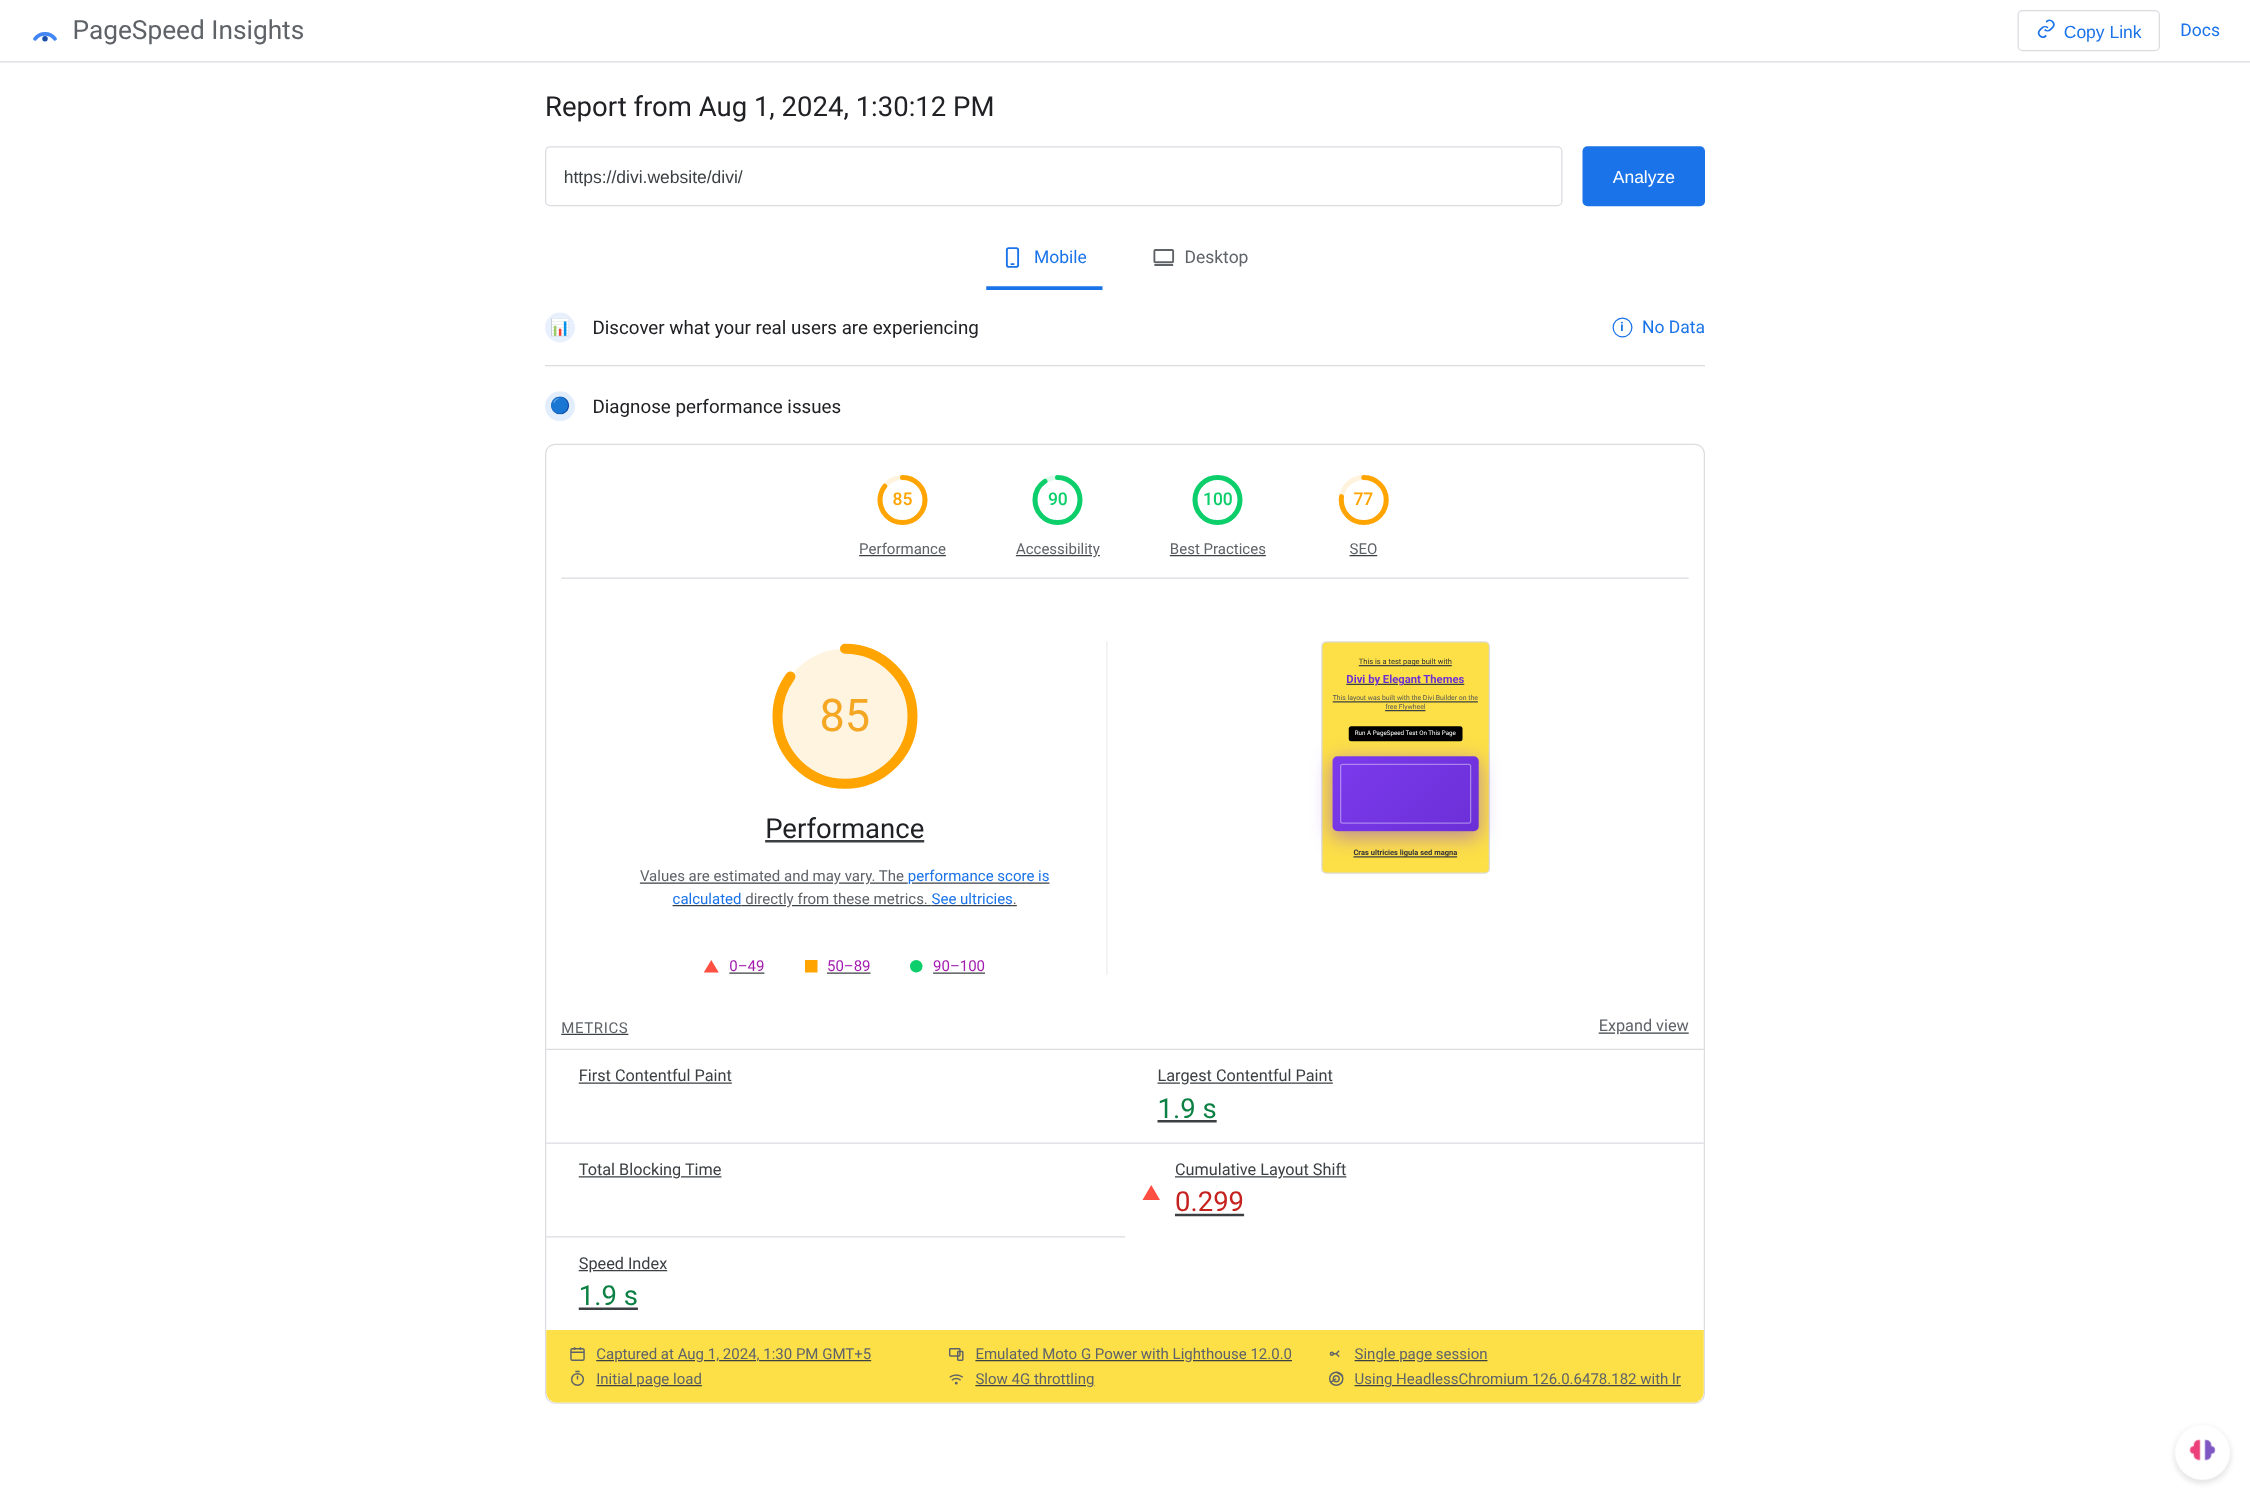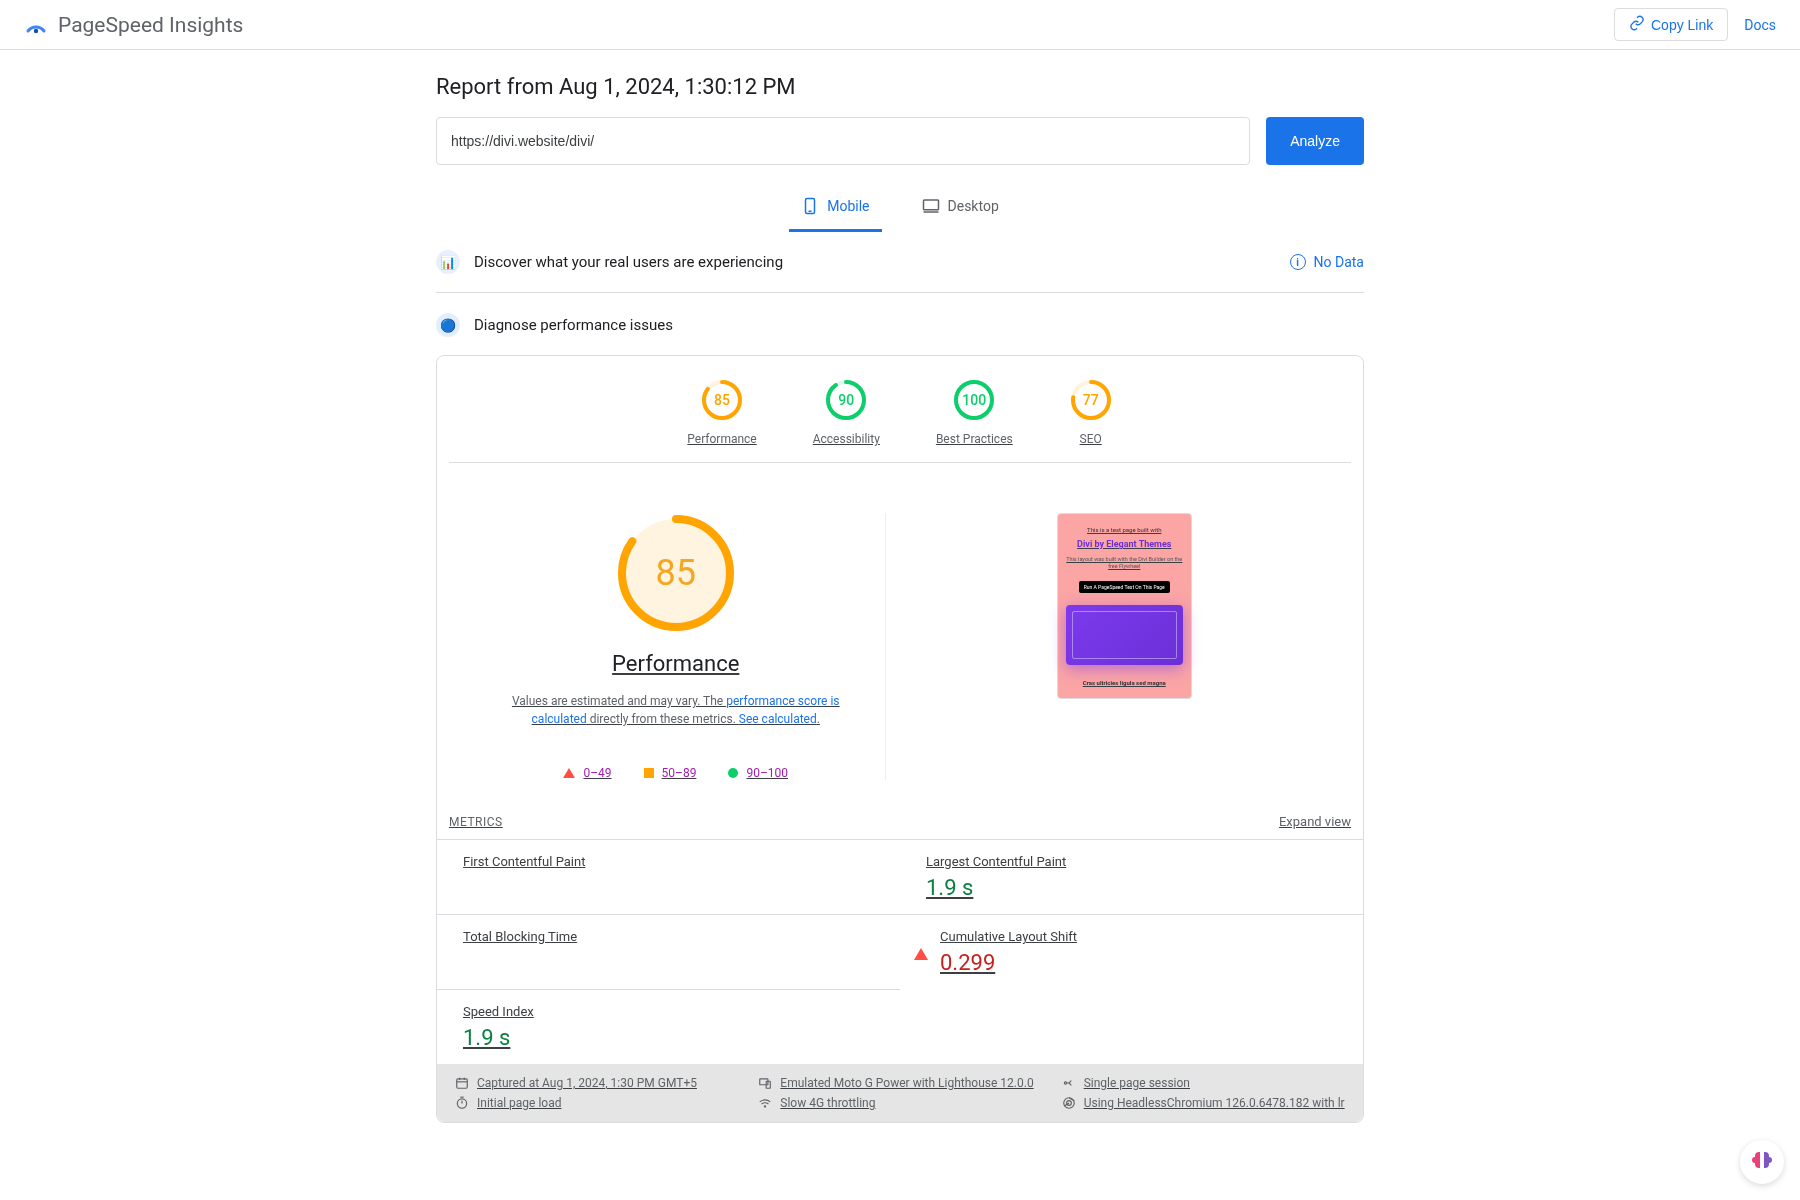--- a/index.html
+++ b/index.html
@@ -49,21 +49,21 @@
   .big-gauge-fill { position: absolute; inset: 8px; border-radius: 50%; background: #fff4e0; z-index: -1; }
   .perf-heading { font-size: 22px; color: #202124; margin-bottom: 16px; }
   .perf-desc { font-size: 12px; color: #5f6368; text-align: center; max-width: 380px; line-height: 1.5; }
   .perf-desc a { color: #1a73e8; text-decoration: none; }
   .legend-row { display: flex; gap: 32px; margin-top: 38px; font-size: 12px; color: #a21caf; text-align: center; }
   .legend-item { display: flex; align-items: center; gap: 8px; }
   .tri-red { width: 0; height: 0; border-left: 6px solid transparent; border-right: 6px solid transparent; border-bottom: 10px solid #ff4e42; }
   .sq-orange { width: 10px; height: 10px; background: #ffa400; }
   .dot-green { width: 10px; height: 10px; background: #0cce6b; border-radius: 50%; }
   .perf-right { flex: 1; display: flex; justify-content: center; align-items: flex-start; }
-  .screenshot { width: 135px; border: 1px solid #dadce0; border-radius: 4px; padding: 12px 8px; text-align: center; background: #fca5a5; }
+  .screenshot { width: 135px; border: 1px solid #dadce0; border-radius: 4px; padding: 12px 8px; text-align: center; background: #fde047; }
   .ss-text1 { font-size: 6px; color: #333; margin-bottom: 6px; }
   .ss-text2 { font-size: 9px; color: #6b2fd6; font-weight: bold; margin-bottom: 5px; line-height: 1.3; }
   .ss-text3 { font-size: 5.5px; color: #555; margin-bottom: 6px; line-height: 1.3; }
   .ss-btn { display: inline-block; background: #000; color: #fff; font-size: 5px; padding: 3px 5px; border-radius: 2px; margin-bottom: 12px; }
   .ss-img-block { height: 60px; background: linear-gradient(135deg, #7c3aed, #6b2fd6); border-radius: 4px; margin-bottom: 14px; position: relative; box-shadow: 0 4px 16px rgba(124,58,237,0.5); }
   .ss-img-inner { position: absolute; inset: 6px; border: 1px solid rgba(255,255,255,0.4); border-radius: 2px; }
   .ss-footer { font-size: 6px; color: #333; font-weight: bold; }
 
   .metrics-header { display: flex; justify-content: space-between; align-items: center; padding: 14px 12px 10px; }
   .metrics-title { font-size: 12px; color: #5f6368; letter-spacing: 0.5px; }
@@ -73,21 +73,21 @@
   .metric-ic { margin-top: 3px; }
   .dot-g { width: 12px; height: 12px; background: #0cce6b; border-radius: 50%; }
   .tri-r { width: 0; height: 0; border-left: 7px solid transparent; border-right: 7px solid transparent; border-bottom: 12px solid #ff4e42; }
   .metric-body { flex: 1; }
   .metric-name { font-size: 13px; color: #3c4043; margin-bottom: 6px; }
   .metric-val { font-size: 22px; font-weight: 400; }
   .val-green { color: #0b8043; }
   .val-red { color: #c5221f; }
   .metric-cell.span2 { grid-column: 1 / 2; }
 
-  .env-footer { background: #e5e5e5; padding: 12px 18px; display: grid; grid-template-columns: 1fr 1fr 1fr; gap: 6px 20px; font-size: 12px; color: #5f6368; border-radius: 0 0 8px 8px; }
+  .env-footer { background: #fde047; padding: 12px 18px; display: grid; grid-template-columns: 1fr 1fr 1fr; gap: 6px 20px; font-size: 12px; color: #5f6368; border-radius: 0 0 8px 8px; }
   .env-item { display: flex; align-items: center; gap: 8px; white-space: nowrap; overflow: hidden; }
   .env-ic { width: 14px; height: 14px; flex-shrink: 0; display: inline-flex; }
 
   .float-btn { position: fixed; bottom: 16px; right: 16px; width: 44px; height: 44px; border-radius: 50%; background: #fff; box-shadow: 0 2px 6px rgba(0,0,0,0.15); display: flex; align-items: center; justify-content: center; cursor: pointer; }
   .float-btn-inner { font-size: 20px;}
 </style>
 </head>
 <body>
 
 <div class="header">
@@ -205,21 +205,21 @@
         <div class="big-gauge">
           <div class="big-gauge-fill"></div>
           <svg width="120" height="120" viewBox="0 0 120 120">
             <circle cx="60" cy="60" r="54" fill="#fff4e0" stroke="none"></circle>
             <circle cx="60" cy="60" r="54" fill="none" stroke="#ffa400" stroke-width="8" stroke-dasharray="339" stroke-dashoffset="51" stroke-linecap="round"></circle>
           </svg>
           <div class="big-gauge-num">85</div>
         </div>
         <div class="perf-heading">Performance</div>
         <div class="perf-desc">
-          <span>Values are estimated and may vary. The </span><a>performance score is calculated</a><span> directly from these metrics. </span><a>See calculated</a><span>.</span>
+          <span>Values are estimated and may vary. The </span><a>performance score is calculated</a><span> directly from these metrics. </span><a>See ultricies</a><span>.</span>
         </div>
         <div class="legend-row">
           <div class="legend-item">
               <span class="tri-red"></span>
               <span>0–49</span>
             </div>
           <div class="legend-item">
               <span class="sq-orange"></span>
               <span>50–89</span>
             </div>

